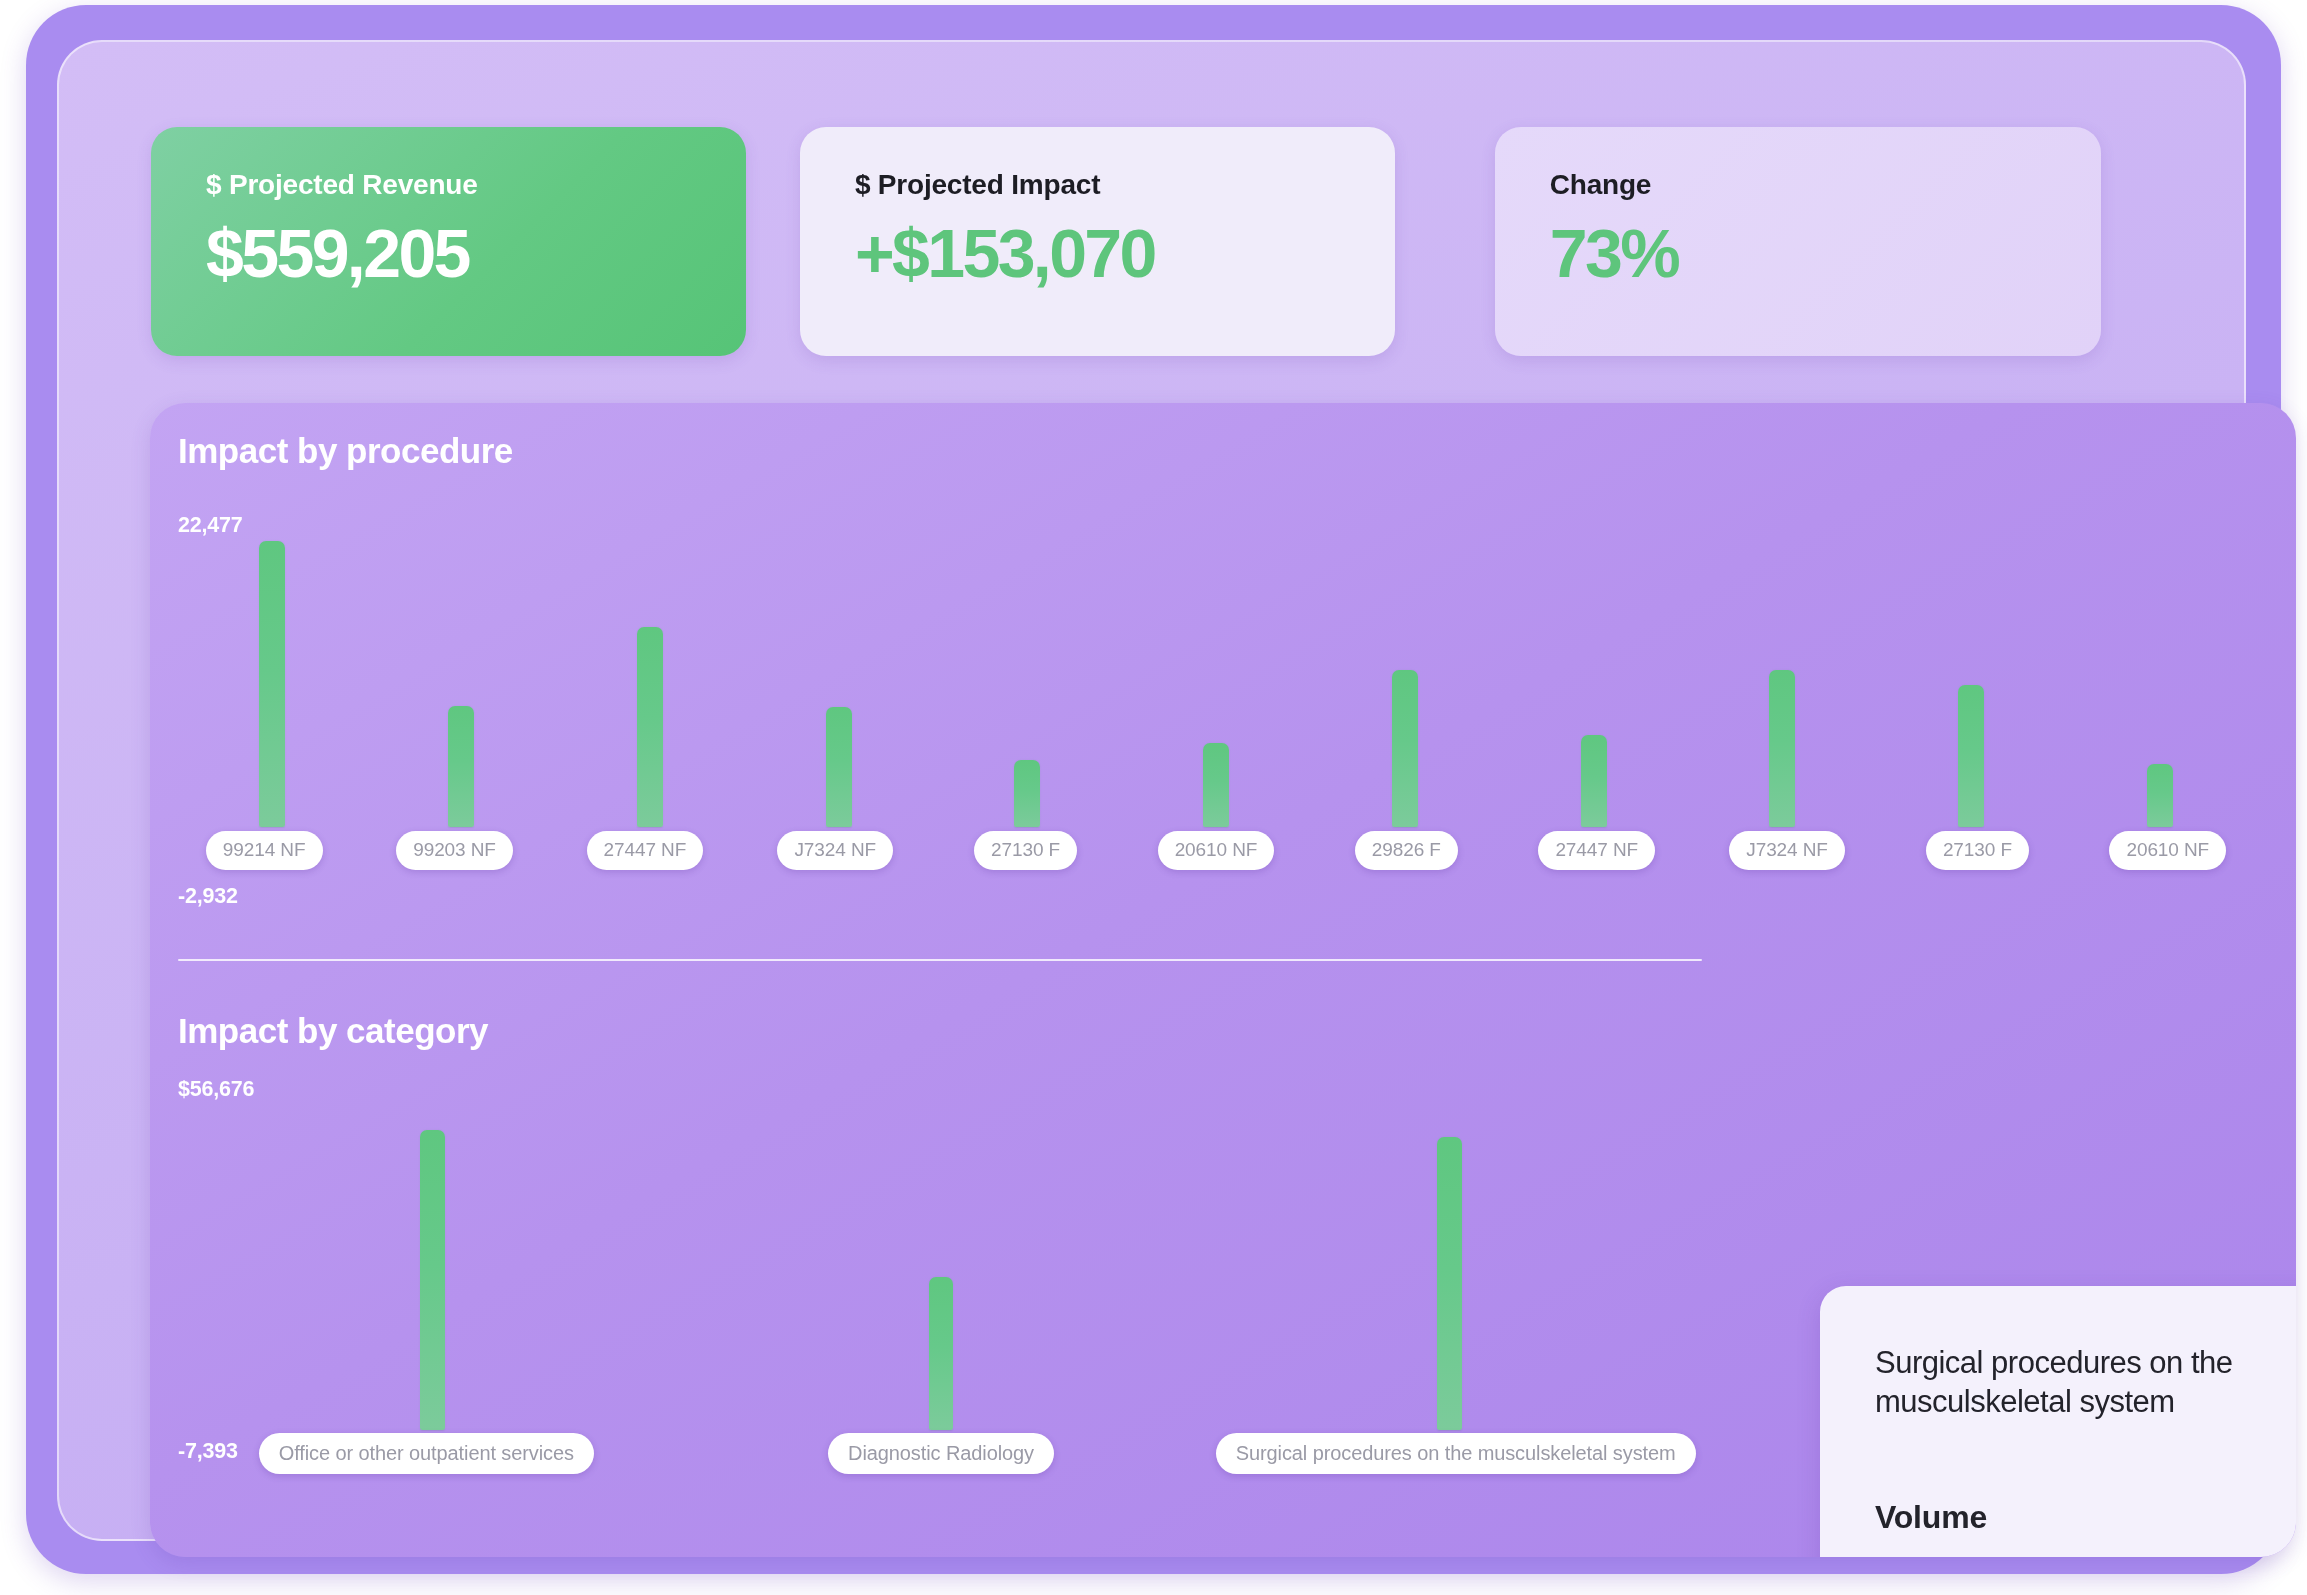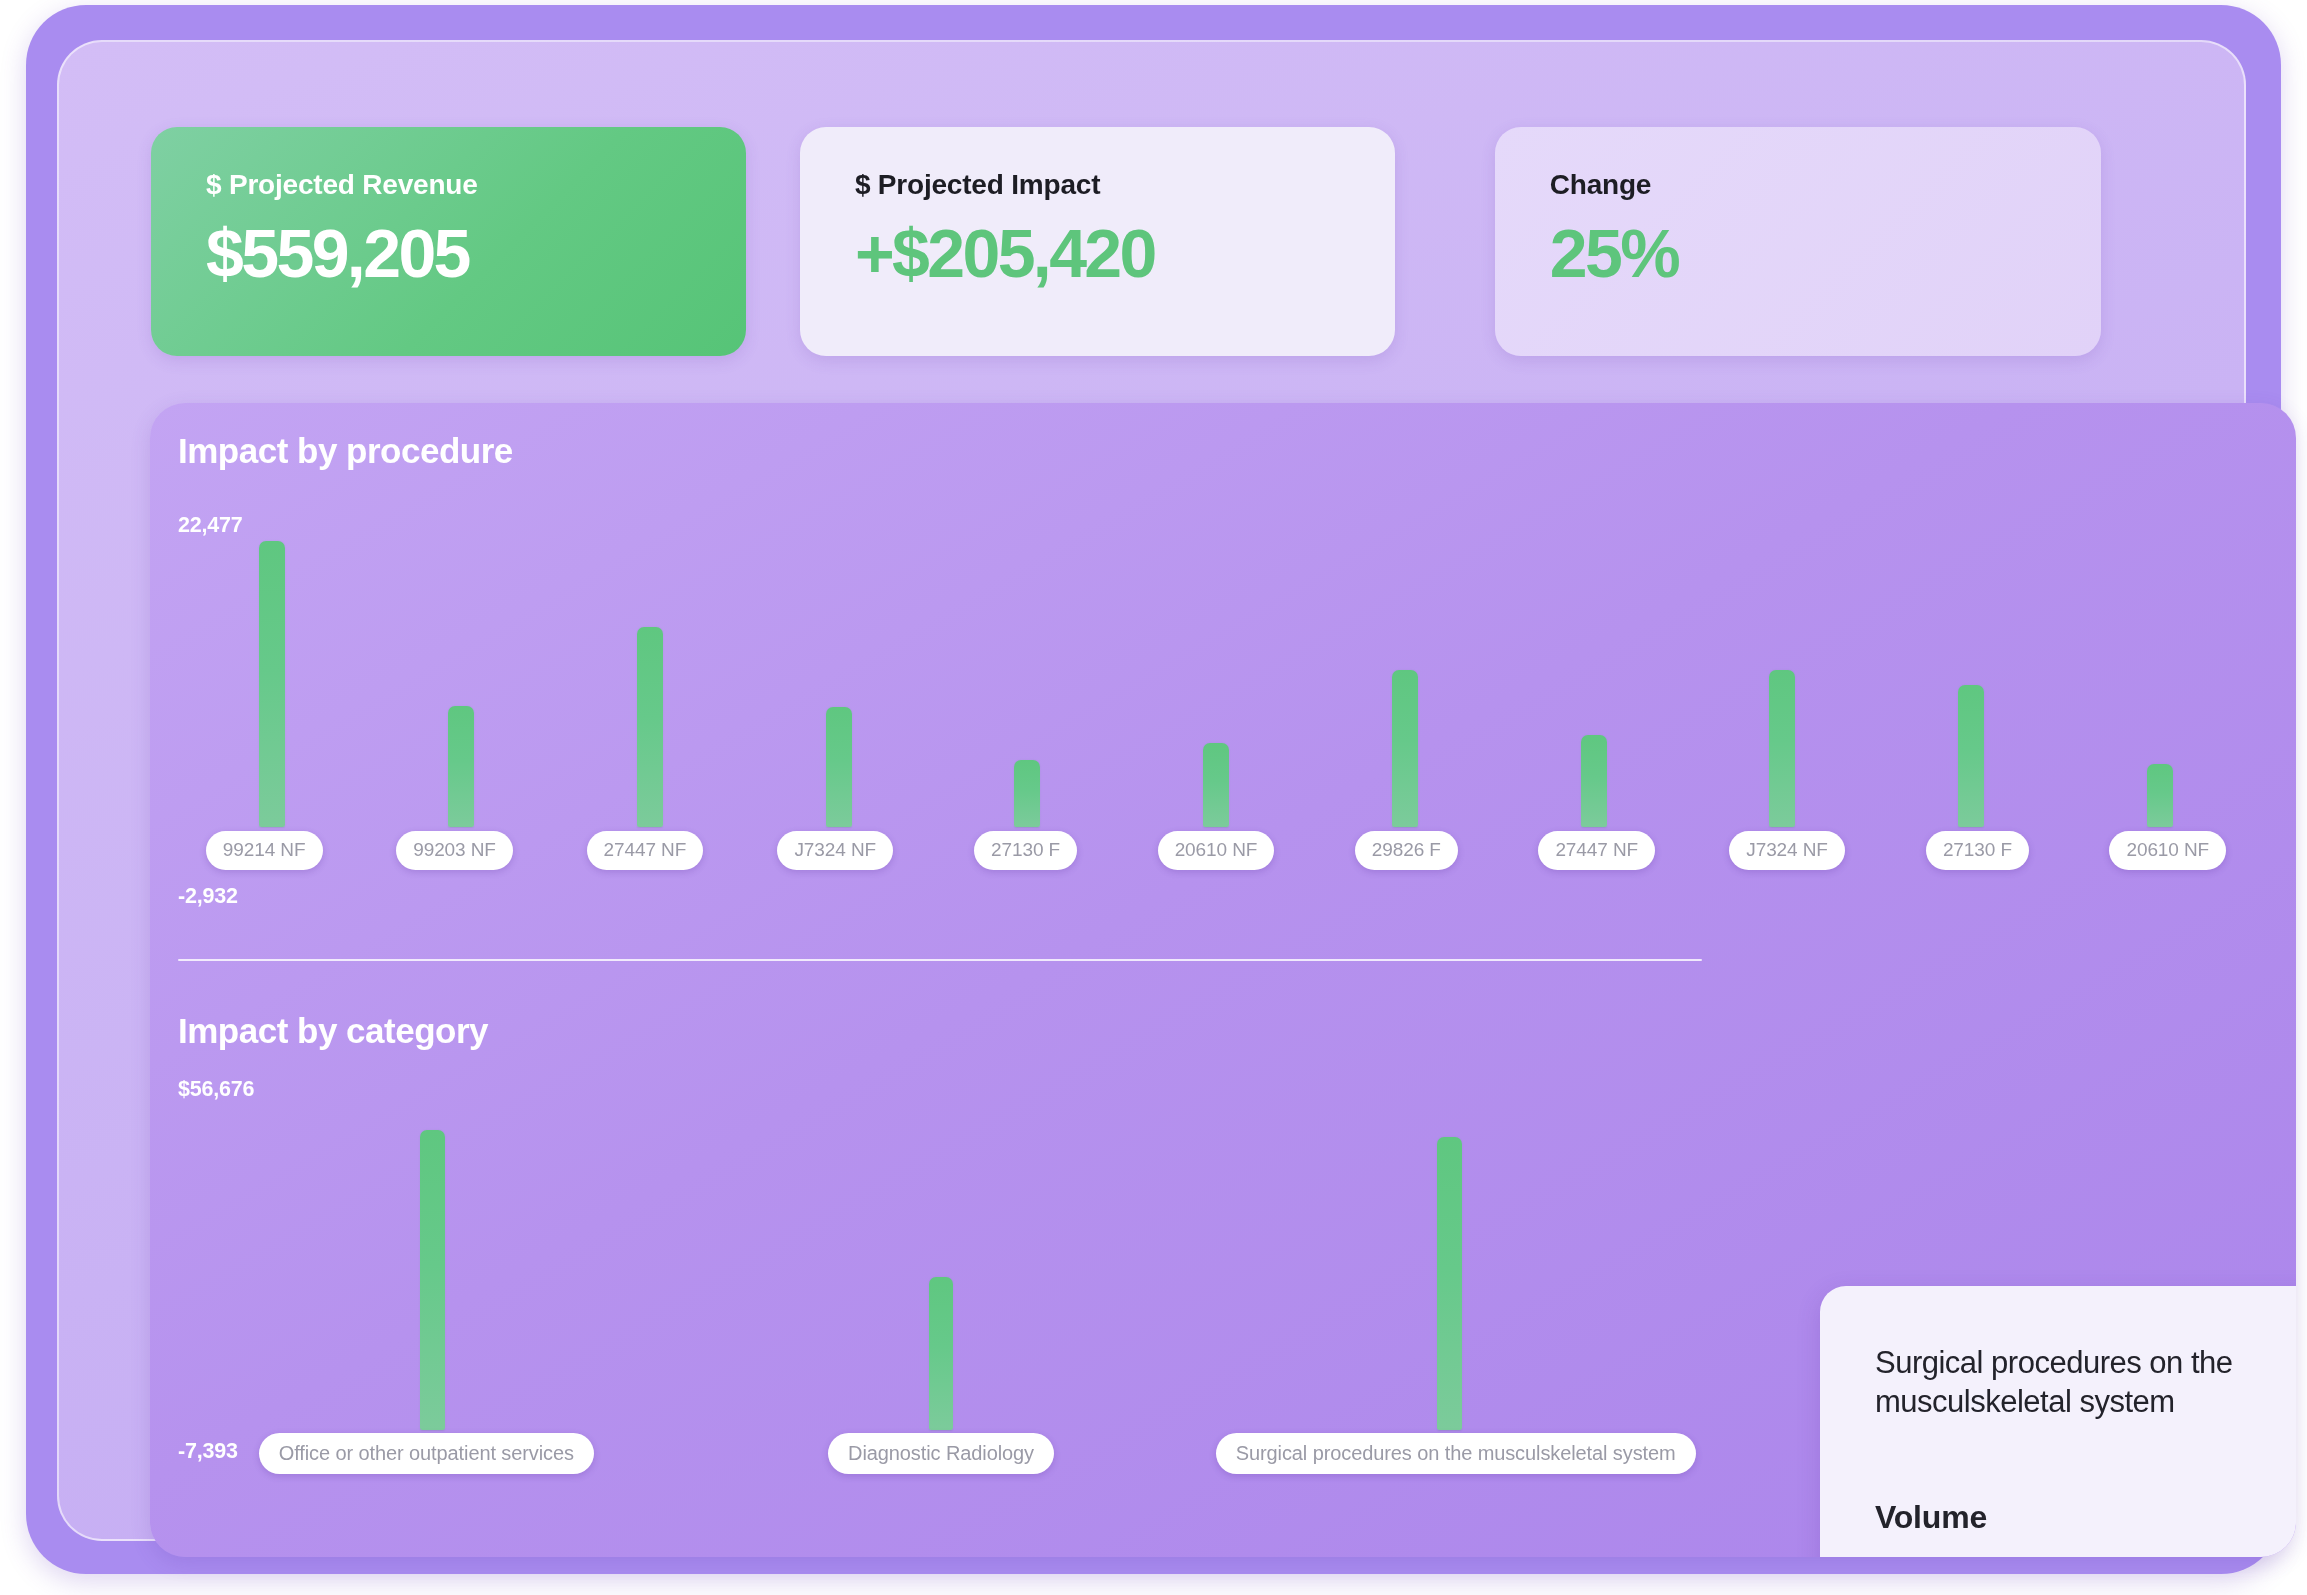--- a/index.html
+++ b/index.html
@@ -262,26 +262,26 @@
 
     <div class="kpi-row">
 
       <div class="kpi-card revenue">
         <div class="kpi-label">$ Projected Revenue</div>
         <div class="kpi-value">$559,205</div>
       </div>
 
       <div class="kpi-card impact">
         <div class="kpi-label">$ Projected Impact</div>
-        <div class="kpi-value">+$205,420</div>
+        <div class="kpi-value">+$153,070</div>
       </div>
 
       <div class="kpi-card change">
         <div class="kpi-label">Change</div>
-        <div class="kpi-value">25%</div>
+        <div class="kpi-value">73%</div>
       </div>
 
     </div>
 
     <div class="charts-panel">
 
       <div class="section-title" id="procedure-title">Impact by procedure</div>
 
       <div class="axis-label" id="procedure-max">22,477</div>
 

